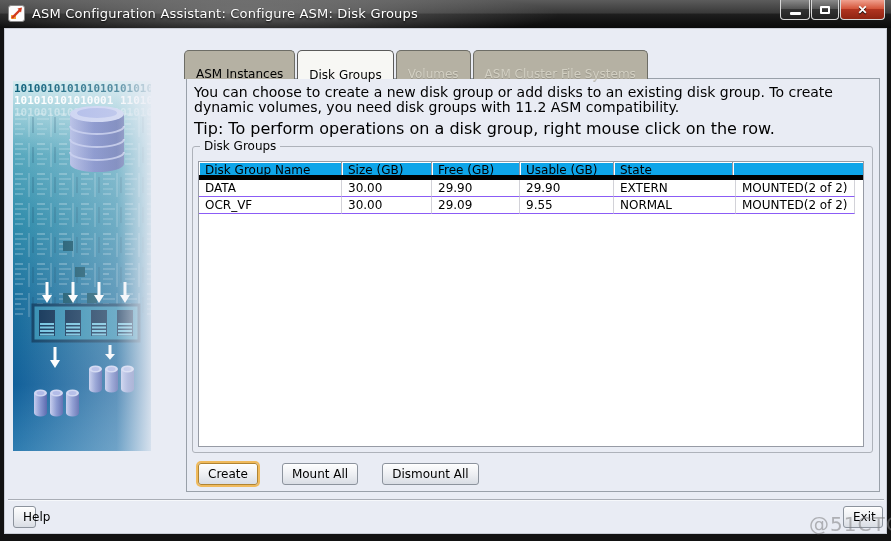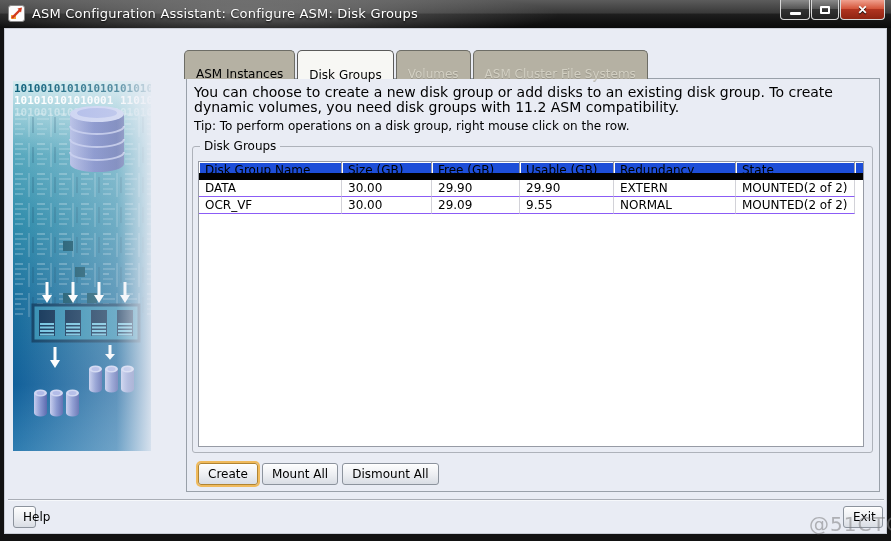--- a/index.html
+++ b/index.html
@@ -77,38 +77,38 @@
   .tab-panel {
     position:absolute; left:181px; top:49px; width:694px; height:414px;
     border:1px solid #99a0a9; background:#e9ecf4; z-index:1;
   }
   .desc {
     position:absolute; left:7px; top:6px; width:678px;
     font-size:14px; line-height:15px; color:#000;
   }
   .tip {
     position:absolute; left:7px; top:40px; width:678px;
-    font-size:12px; color:#000; white-space:nowrap;
+    font-size:16px; color:#000; white-space:nowrap;
   }
 
   
   .groupbox {
     position:absolute; left:5px; top:60px; width:681px; height:314px;
     border:1px solid #aeb2ba; border-radius:3px;
   }
   .groupbox legend {
     font-size:12px; color:#000; margin-left:7px; padding:0 4px;
   }
 
   
   .table {
     position:absolute; left:5px; top:8px; width:666px; height:286px;
     border:1px solid #979ba5; background:#fff;
   }
-  .thead { display:flex; height:18px; background:#1d4ed8; border-bottom:7px solid #000000; }
+  .thead { display:flex; height:18px; background:#0ea5e9; border-bottom:5px solid #000000; }
   .th {
     font-size:12px; line-height:17px; color:#000; padding-left:6px;
     border-right:1px solid #9b9ba5;
     box-shadow:inset 1px 1px 0 #fff;
     overflow:hidden; white-space:nowrap;
   }
   .th-filler { flex:1; box-shadow:inset 1px 1px 0 #fff; }
   .tr { display:flex; height:17px; background:#fff; }
   .td {
     font-size:12px; line-height:16px; color:#000; padding-left:6px;
@@ -119,21 +119,21 @@
   .col0{width:143px}.col1{width:90px}.col2{width:88px}.col3{width:94px}.col4{width:122px}.col5{width:119px}
 
   
   .btn {
     font-family:"DejaVu Sans","Liberation Sans",sans-serif;
     font-size:12px; color:#000; height:22px; padding:0 9px;
     background:linear-gradient(180deg,#fefefe 0%,#eceef2 55%,#d9dde4 100%);
     border:1px solid #8c939d; border-radius:3px;
     box-shadow:inset 0 1px 0 #fff; cursor:pointer; white-space:nowrap;
   }
-  .action-row { position:absolute; left:11px; top:384px; display:flex; gap:4px; }
+  .action-row { position:absolute; left:11px; top:384px; display:flex; gap:24px; }
   .btn.focus-ring { box-shadow:0 0 0 2px #f0ba5c, inset 0 1px 0 #fff; border-color:#b08432; }
 
   
   .separator {
     position:absolute; left:3px; top:470px; width:876px; height:2px;
     background:#a9adb5; border-bottom:1px solid #f6f8fb;
   }
   .help-btn { position:absolute; left:8px;  top:477px; width:23px; }
   .exit-btn { position:absolute; left:838px; top:477px; width:40px; z-index:4; }
 
@@ -294,21 +294,20 @@
 
       <fieldset class="groupbox">
         <legend>Disk Groups</legend>
 
         <div class="table">
           <div class="thead">
             <div class="th col0">Disk Group Name</div>
             <div class="th col1">Size (GB)</div>
             <div class="th col2">Free (GB)</div>
             <div class="th col3">Usable (GB)</div>
-            <div class="th col4">Redundancy</div>
             <div class="th col5">State</div>
             <div class="th-filler"></div>
           </div>
           <div class="tr">
             <div class="td col0">DATA</div>
             <div class="td col1">30.00</div>
             <div class="td col2">29.90</div>
             <div class="td col3">29.90</div>
             <div class="td col4">EXTERN</div>
             <div class="td col5">MOUNTED(2 of 2)</div>

